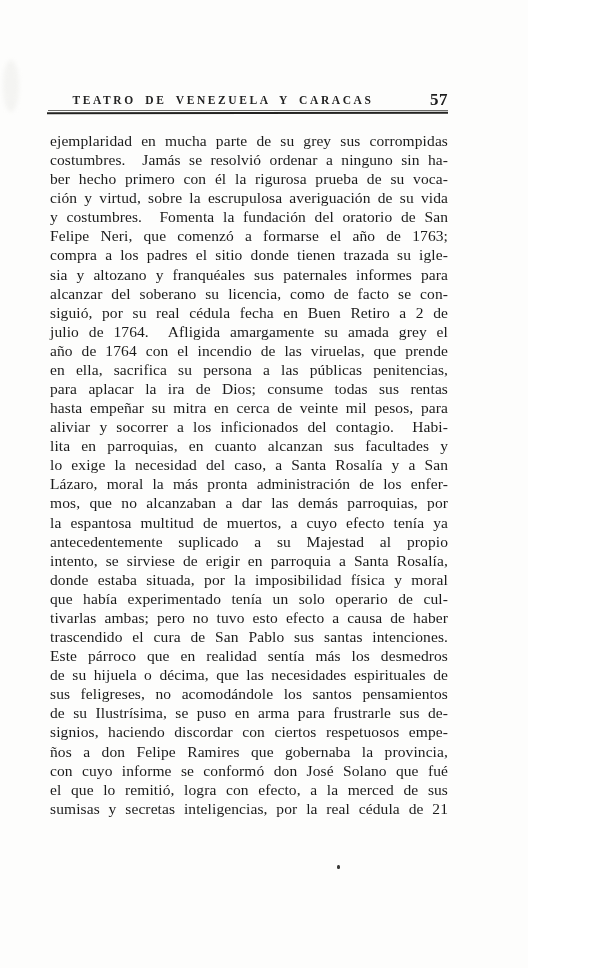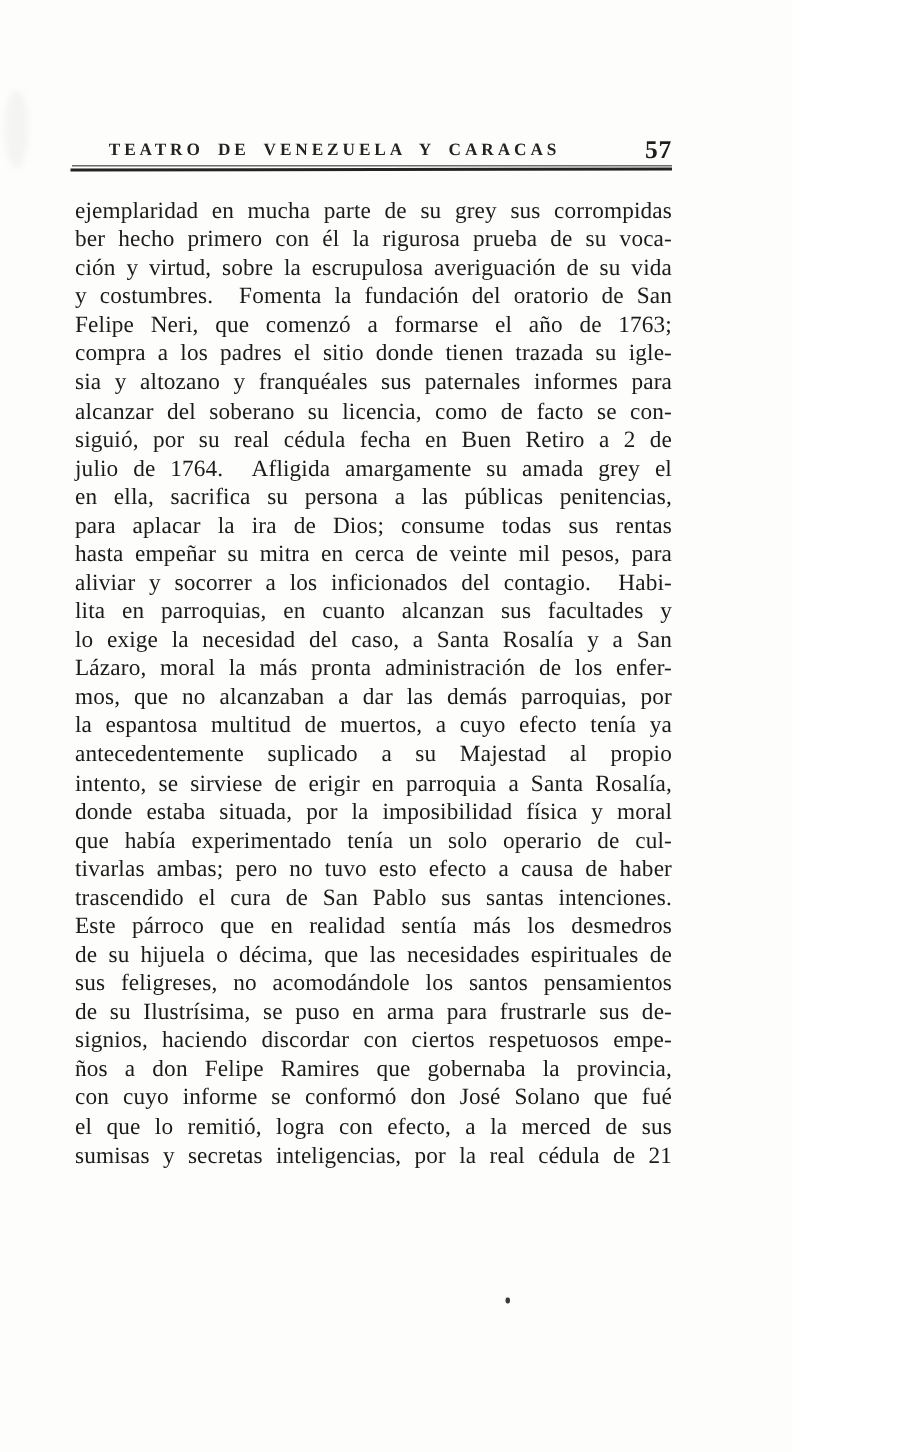--- a/index.html
+++ b/index.html
@@ -97,29 +97,31 @@
   <div class="running-header">
     <span class="running-title">TEATRO DE VENEZUELA Y CARACAS</span>
     <span class="page-number">57</span>
   </div>
 
   <div class="header-rule-thin"></div>
   <div class="header-rule-thick"></div>
 
   <div class="body-text">
       <div class="tline">ejemplaridad en mucha parte de su grey sus corrompidas</div>
+      <div class="tline">costumbres.  Jamás se resolvió ordenar a ninguno sin ha-</div>
       <div class="tline">ber hecho primero con él la rigurosa prueba de su voca-</div>
       <div class="tline">ción y virtud, sobre la escrupulosa averiguación de su vida</div>
       <div class="tline">y costumbres.  Fomenta la fundación del oratorio de San</div>
       <div class="tline">Felipe Neri, que comenzó a formarse el año de 1763;</div>
       <div class="tline">compra a los padres el sitio donde tienen trazada su igle-</div>
       <div class="tline">sia y altozano y franquéales sus paternales informes para</div>
       <div class="tline">alcanzar del soberano su licencia, como de facto se con-</div>
       <div class="tline">siguió, por su real cédula fecha en Buen Retiro a 2 de</div>
       <div class="tline">julio de 1764.  Afligida amargamente su amada grey el</div>
+      <div class="tline">año de 1764 con el incendio de las viruelas, que prende</div>
       <div class="tline">en ella, sacrifica su persona a las públicas penitencias,</div>
       <div class="tline">para aplacar la ira de Dios; consume todas sus rentas</div>
       <div class="tline">hasta empeñar su mitra en cerca de veinte mil pesos, para</div>
       <div class="tline">aliviar y socorrer a los inficionados del contagio.  Habi-</div>
       <div class="tline">lita en parroquias, en cuanto alcanzan sus facultades y</div>
       <div class="tline">lo exige la necesidad del caso, a Santa Rosalía y a San</div>
       <div class="tline">Lázaro, moral la más pronta administración de los enfer-</div>
       <div class="tline">mos, que no alcanzaban a dar las demás parroquias, por</div>
       <div class="tline">la espantosa multitud de muertos, a cuyo efecto tenía ya</div>
       <div class="tline">antecedentemente suplicado a su Majestad al propio</div>

